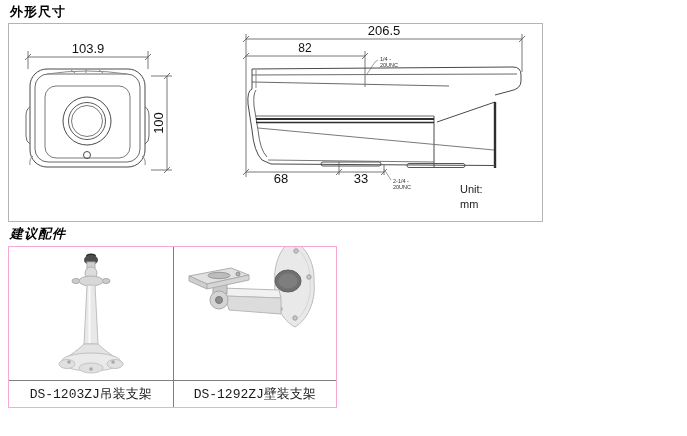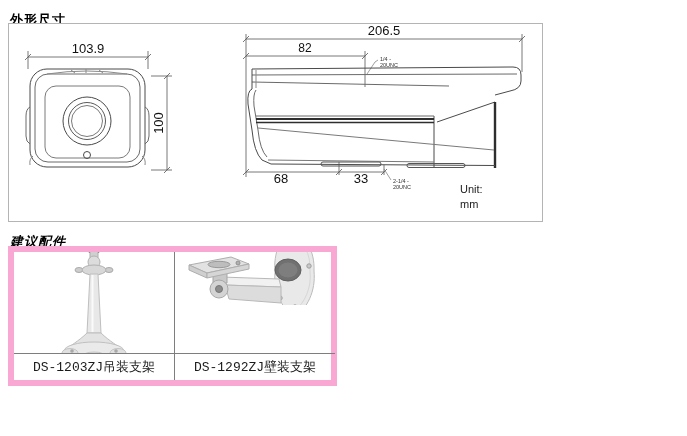--- a/index.html
+++ b/index.html
@@ -3,31 +3,30 @@
 <meta charset="utf-8">
 <style>
   html,body{margin:0;padding:0;background:#ffffff;}
   body{
     width:687px;height:436px;position:relative;overflow:hidden;
     font-family:"Liberation Sans","DejaVu Sans",sans-serif;color:#111;
   }
   .section-title{
     position:absolute;left:10px;font-size:13px;font-weight:bold;color:#000;
     letter-spacing:1px;
-    margin-top:8px;
   }
   #dim-title{top:3px;}
   #acc-title{top:225px;font-style:italic;}
   .panel{
     position:absolute;left:8px;top:23px;width:535px;height:199px;
     border:1px solid #b4b4b4;background:#fff;box-sizing:border-box;
   }
   .acc-table{
-    position:absolute;left:8px;top:246px;width:329px;height:140px;
-    border:6px solid #f9a8d4;box-sizing:border-box;display:flex;background:#fff;
+    position:absolute;left:8px;top:246px;width:329px;height:162px;
+    border:1px solid #f9a8d4;box-sizing:border-box;display:flex;background:#fff;
   }
   .acc-col{flex:1 1 50%;display:flex;flex-direction:column;box-sizing:border-box;}
   .acc-col + .acc-col{border-left:1px solid #7e7e7e;gap:48px;}
   .acc-img{flex:1 1 auto;display:flex;align-items:center;justify-content:center;overflow:hidden;}
   .acc-label{
     flex:0 0 26px;border-top:1px solid #7e7e7e;display:flex;align-items:center;justify-content:center;
     font-family:"Liberation Mono","DejaVu Sans Mono",monospace;font-size:13px;color:#1a1a1a;
   }
   svg text{font-family:"Liberation Sans","DejaVu Sans",sans-serif;fill:#111;}
   .dim-num{font-size:13px;}

